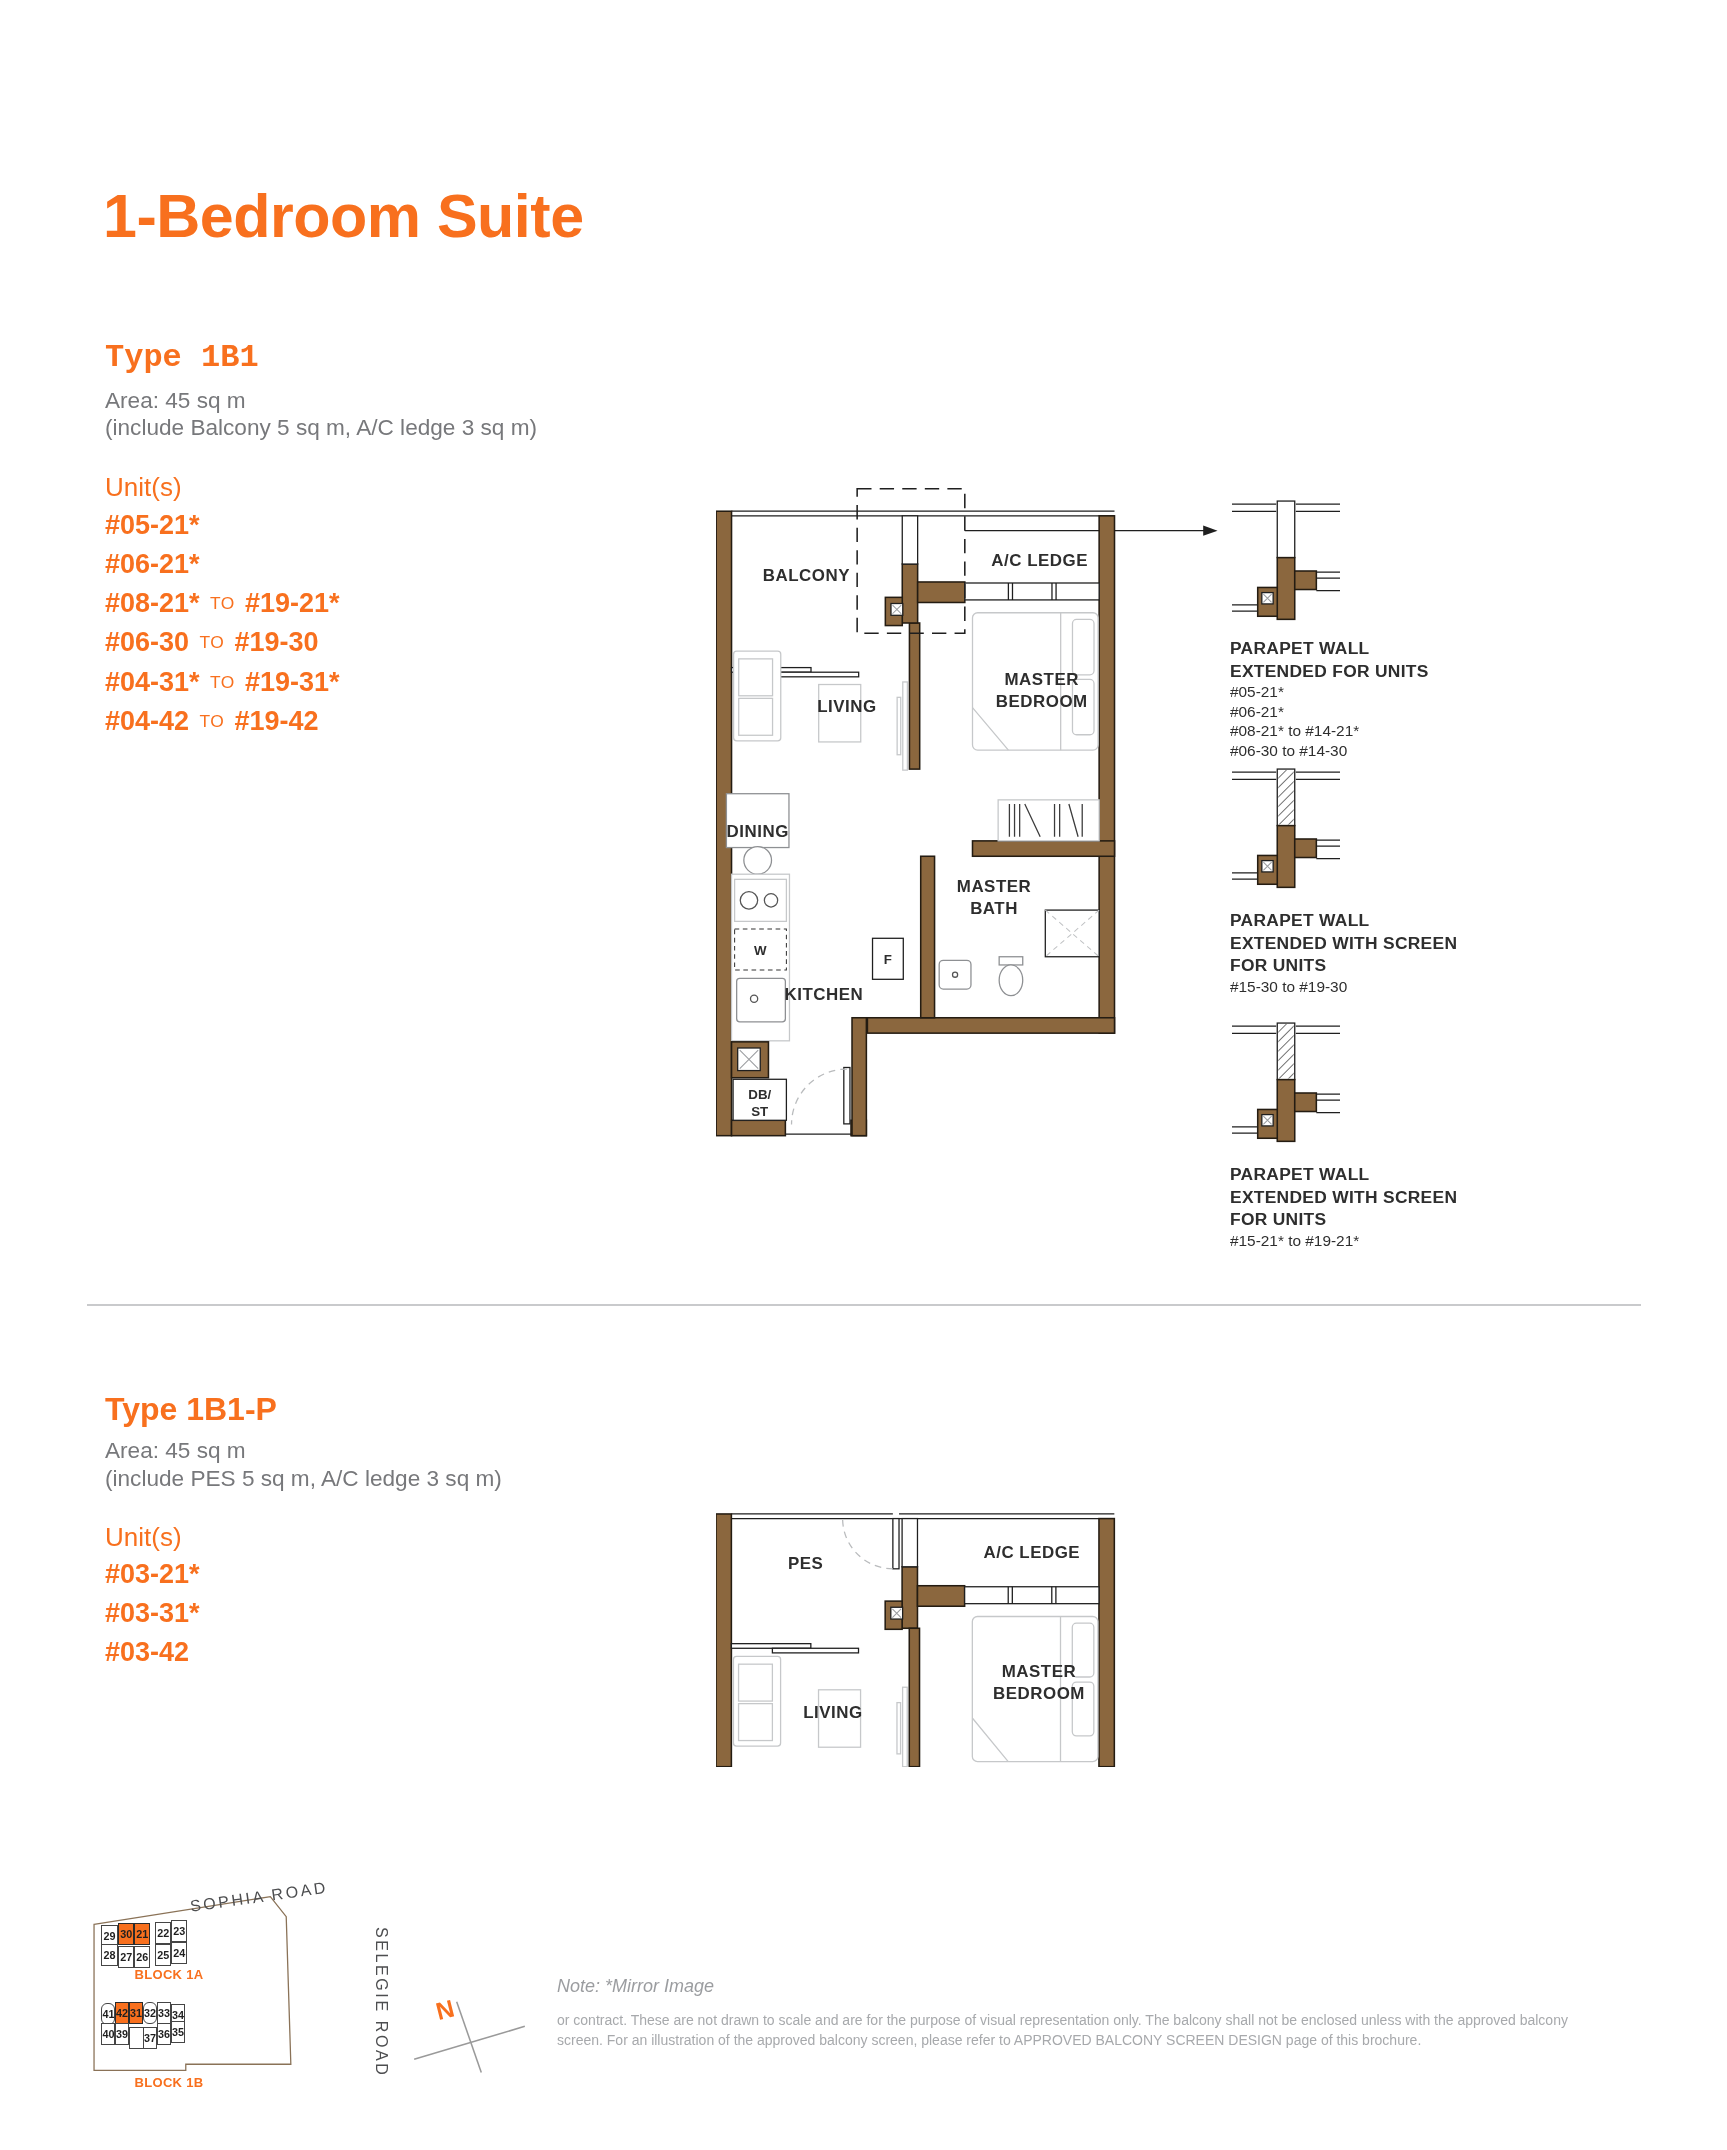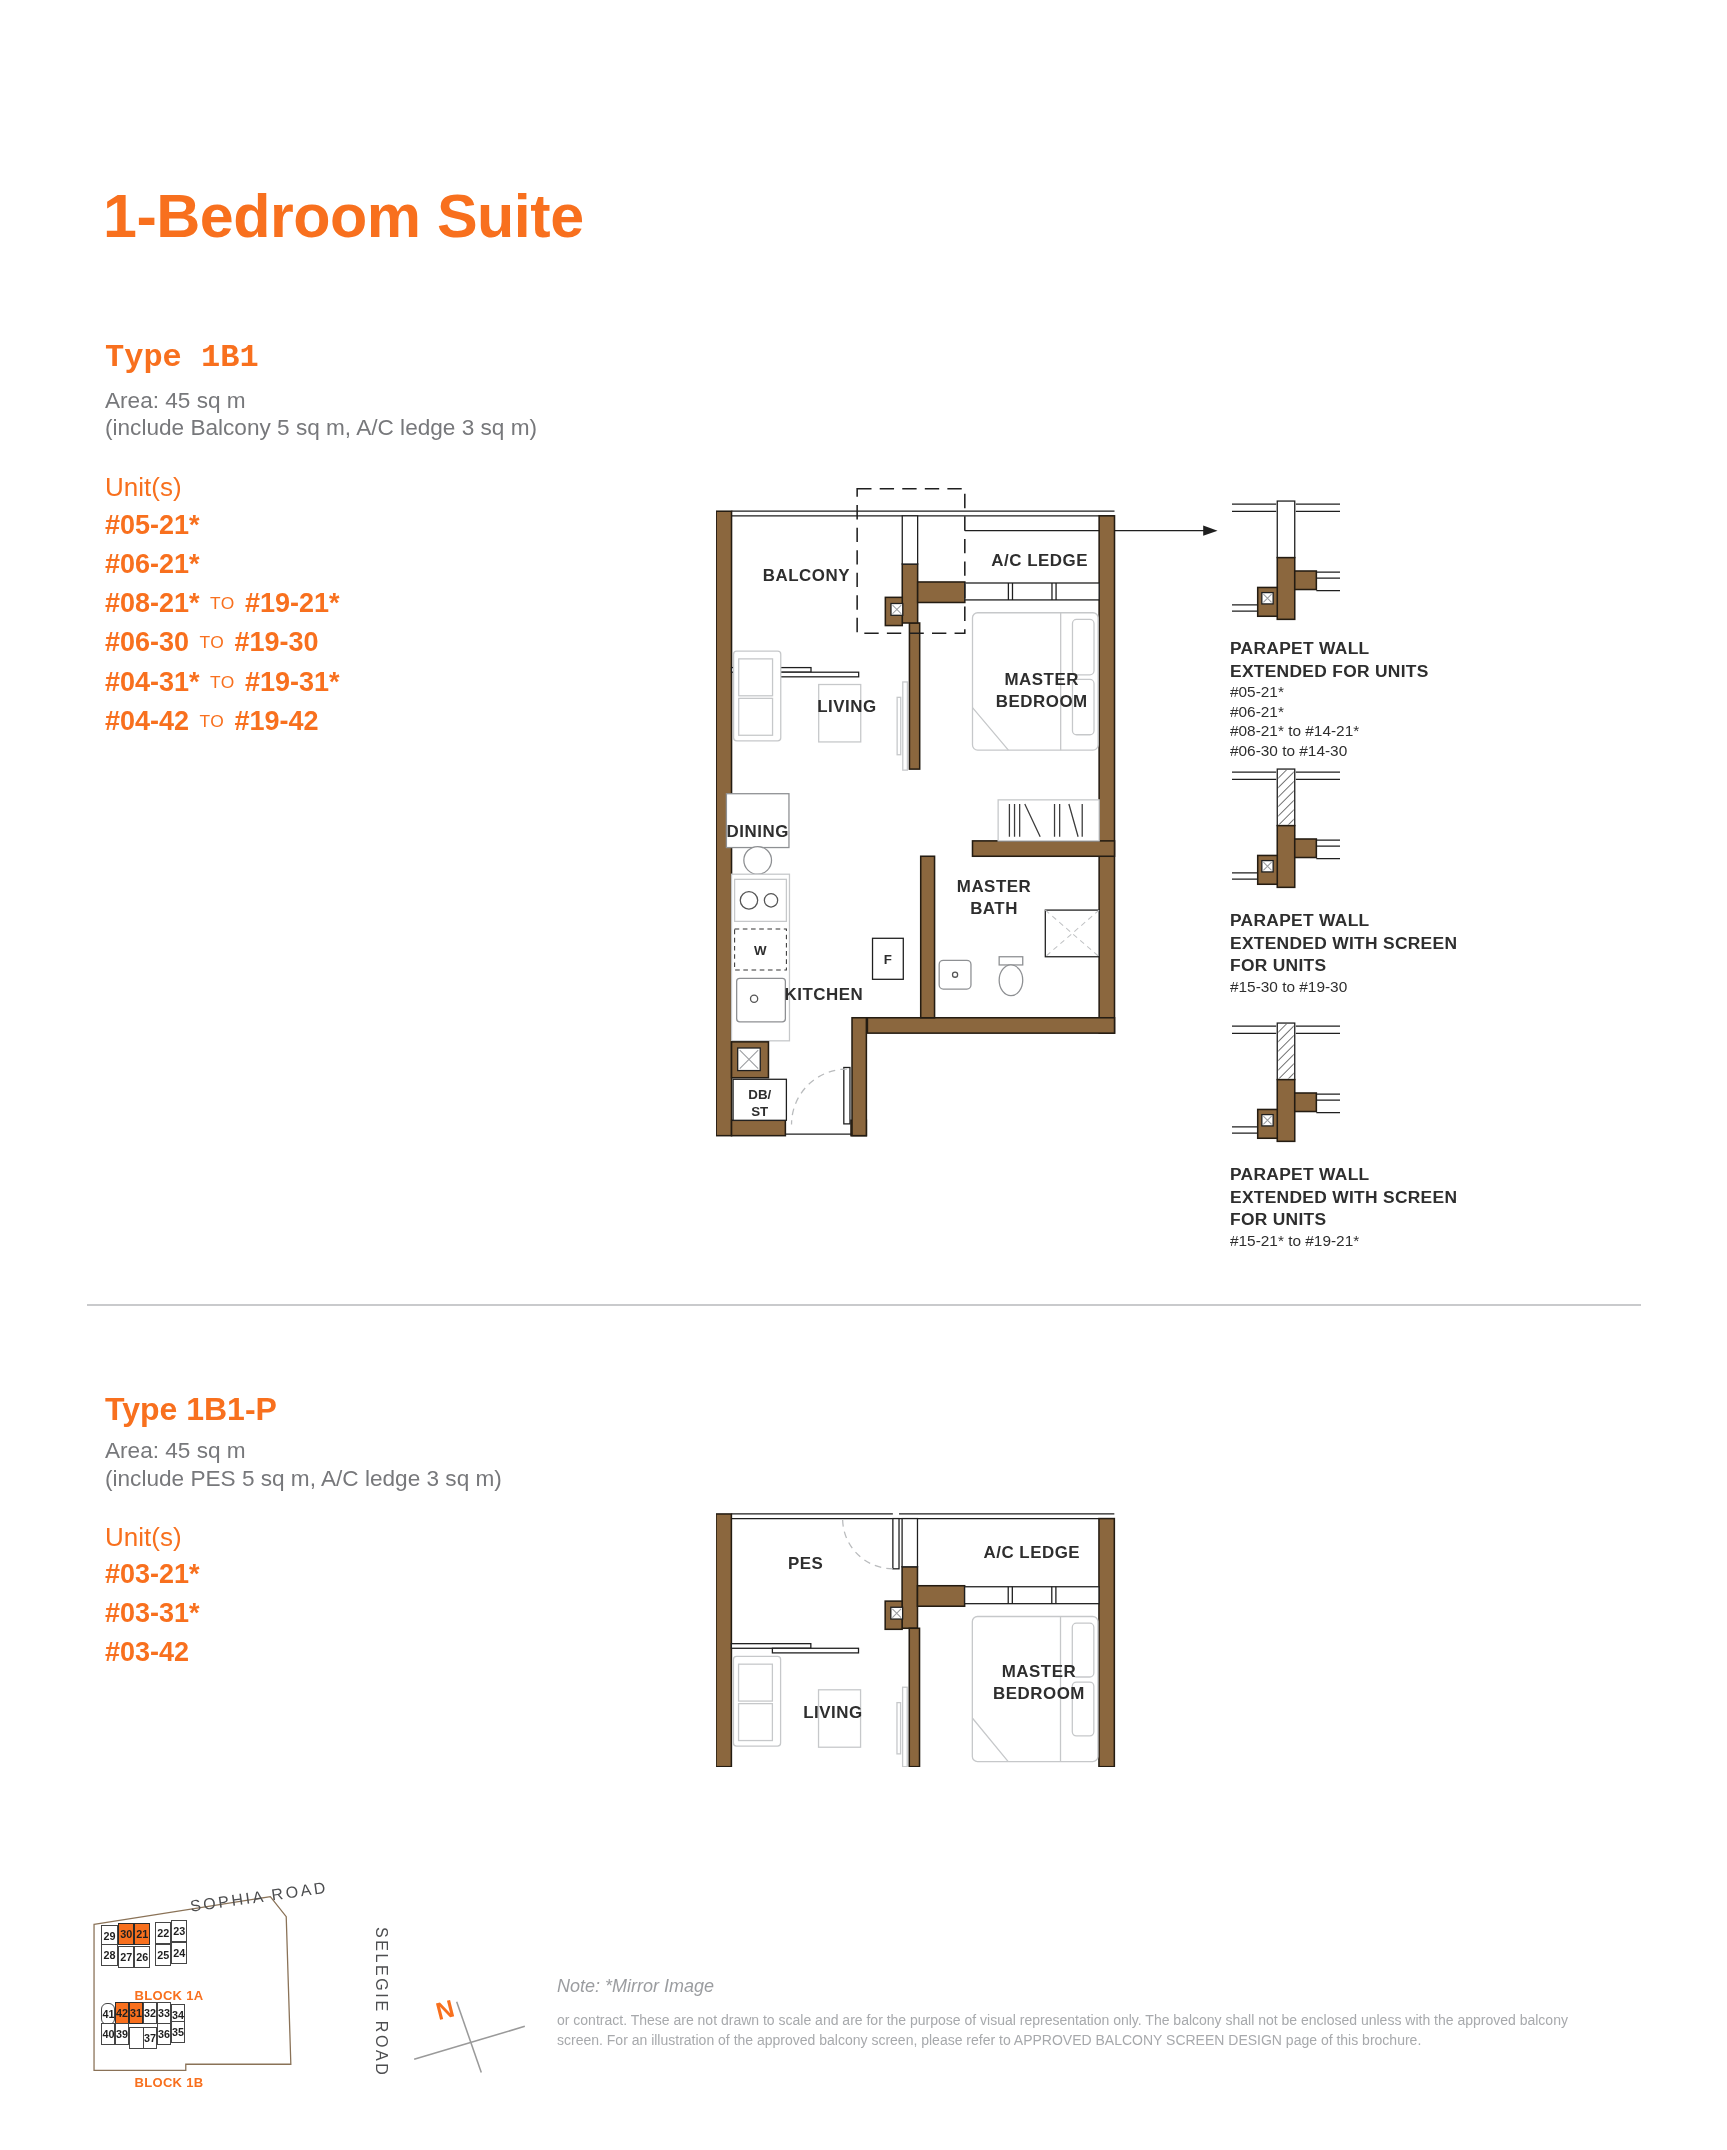--- a/index.html
+++ b/index.html
@@ -309,25 +309,25 @@
       <div class="map-cell" style="left: 14.4px; top: 35px; width: 16.4px; height: 21.5px;">29</div>
       <div class="map-cell hl" style="left: 31px; top: 33px; width: 16.4px; height: 21.5px;">30</div>
       <div class="map-cell hl" style="left: 47px; top: 33px; width: 16.4px; height: 21.5px;">21</div>
       <div class="map-cell" style="left: 68px; top: 32px; width: 16.4px; height: 21.5px;">22</div>
       <div class="map-cell" style="left: 84px; top: 30px; width: 16.4px; height: 21.5px;">23</div>
       <div class="map-cell" style="left: 14.4px; top: 54px; width: 16.4px; height: 21.5px;">28</div>
       <div class="map-cell" style="left: 31px; top: 56px; width: 16.4px; height: 21.5px;">27</div>
       <div class="map-cell" style="left: 47px; top: 56px; width: 16.4px; height: 21.5px;">26</div>
       <div class="map-cell" style="left: 68px; top: 54px; width: 16.4px; height: 21.5px;">25</div>
       <div class="map-cell" style="left: 84px; top: 52px; width: 16.4px; height: 21.5px;">24</div>
-      <div class="block-label" style="left: 82px; top: 98px;">BLOCK 1A</div>
+      <div class="block-label" style="left: 82px; top: 77px;">BLOCK 1A</div>
       <div class="map-cell" style="left: 14.4px; top: 113px; width: 14px; height: 21.5px; border-radius: 6px;">41</div>
       <div class="map-cell hl" style="left: 28px; top: 112px; width: 14px; height: 21.5px;">42</div>
       <div class="map-cell hl" style="left: 42px; top: 112px; width: 14px; height: 21.5px;">31</div>
-      <div class="map-cell" style="left: 56px; top: 112px; width: 14px; height: 21.5px;">32</div>
+      <div class="map-cell" style="left: 56px; top: 112px; width: 14px; height: 21.5px; border-radius: 6px;">32</div>
       <div class="map-cell" style="left: 70px; top: 112px; width: 14px; height: 21.5px;">33</div>
       <div class="map-cell" style="left: 84px; top: 114px; width: 14px; height: 21.5px;">34</div>
       <div class="map-cell" style="left: 14.4px; top: 133px; width: 14px; height: 21.5px;">40</div>
       <div class="map-cell" style="left: 28px; top: 133px; width: 14px; height: 21.5px;">39</div>
       <div class="map-cell" style="left: 42px; top: 137px; width: 14px; height: 21.5px; padding-left: 20px;">38</div>
       <div class="map-cell" style="left: 56px; top: 137px; width: 14px; height: 21.5px;">37</div>
       <div class="map-cell" style="left: 70px; top: 133px; width: 14px; height: 21.5px;">36</div>
       <div class="map-cell" style="left: 84px; top: 131px; width: 14px; height: 21.5px;">35</div>
       <div class="block-label" style="left: 82px; top: 169px; margin-top: 16px;">BLOCK 1B</div>
     </div>

